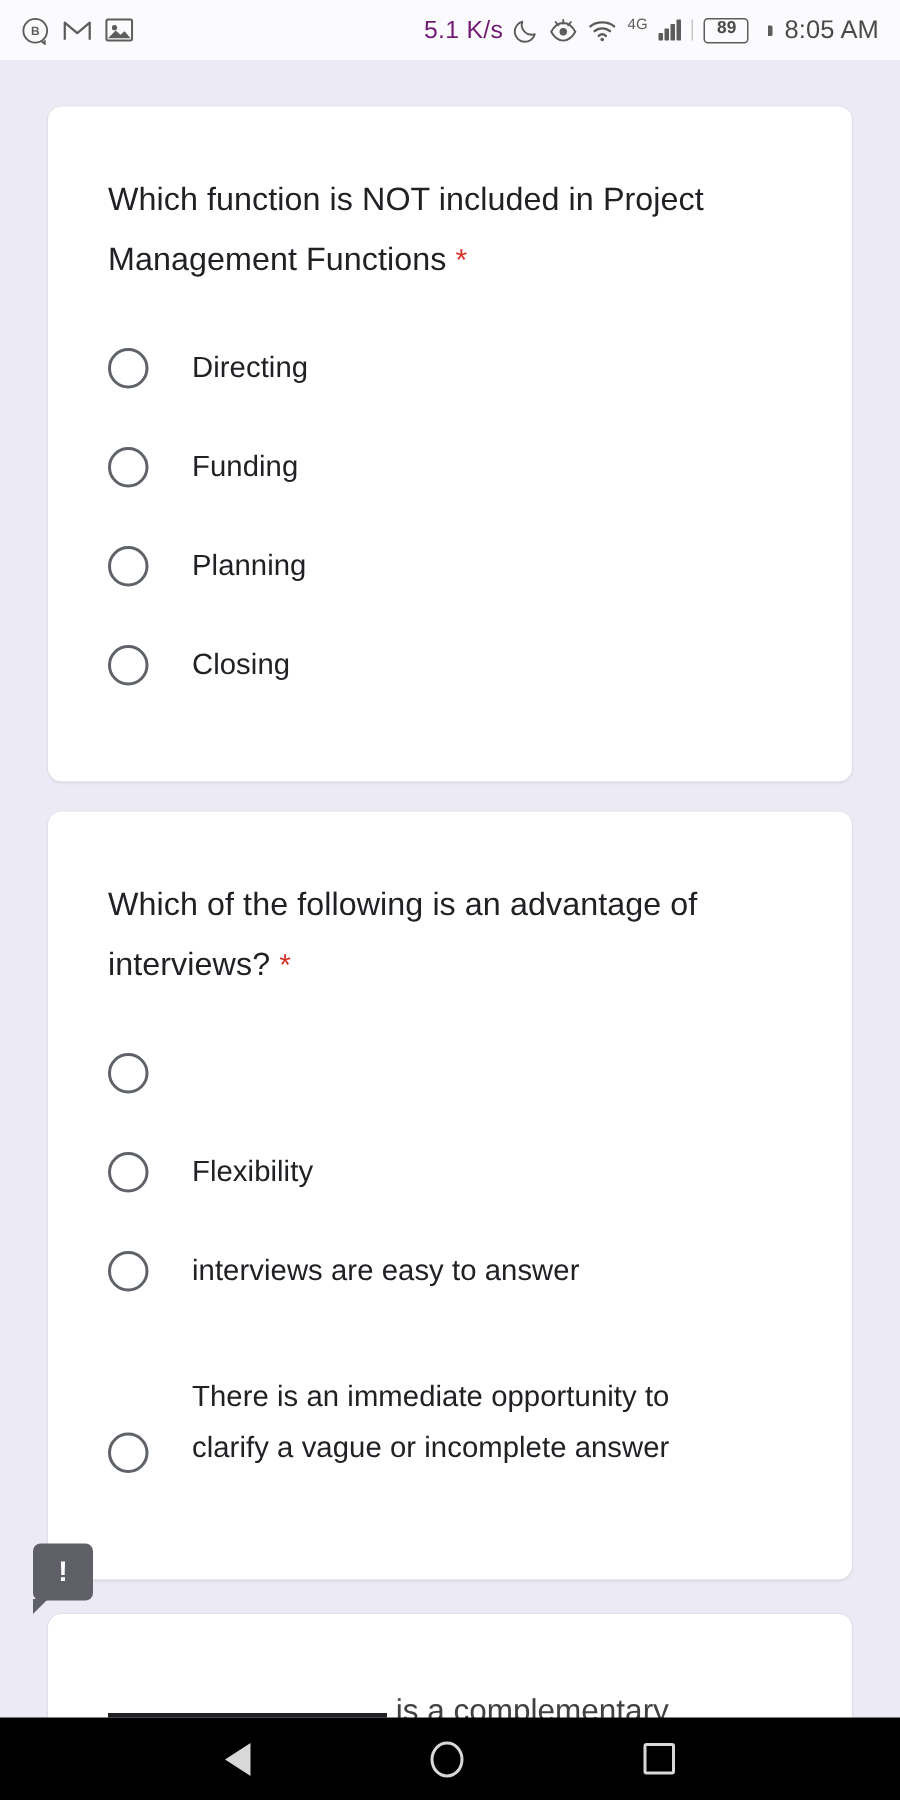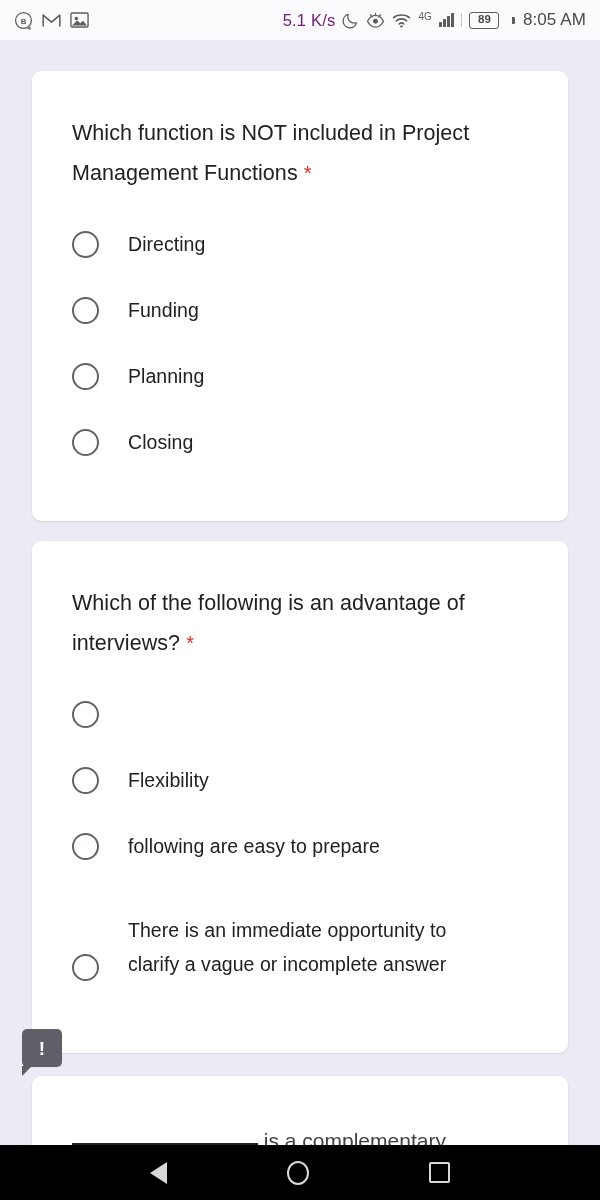--- a/index.html
+++ b/index.html
@@ -308,21 +308,21 @@
     <div class="options">
       <div class="option-row">
         <span class="radio"></span>
       </div>
       <div class="option-row">
         <span class="radio"></span>
         <span class="option-label">Flexibility</span>
       </div>
       <div class="option-row">
         <span class="radio"></span>
-        <span class="option-label">following are easy to prepare</span>
+        <span class="option-label">interviews are easy to answer</span>
       </div>
       <div class="option-row multiline">
         <span class="radio"></span>
         <span class="option-label" style="max-width:368px;">There is an immediate opportunity to clarify a vague or incomplete answer</span>
       </div>
     </div>
   </div>
 
   <div class="card" id="card-3">
     <div class="blank-question">

